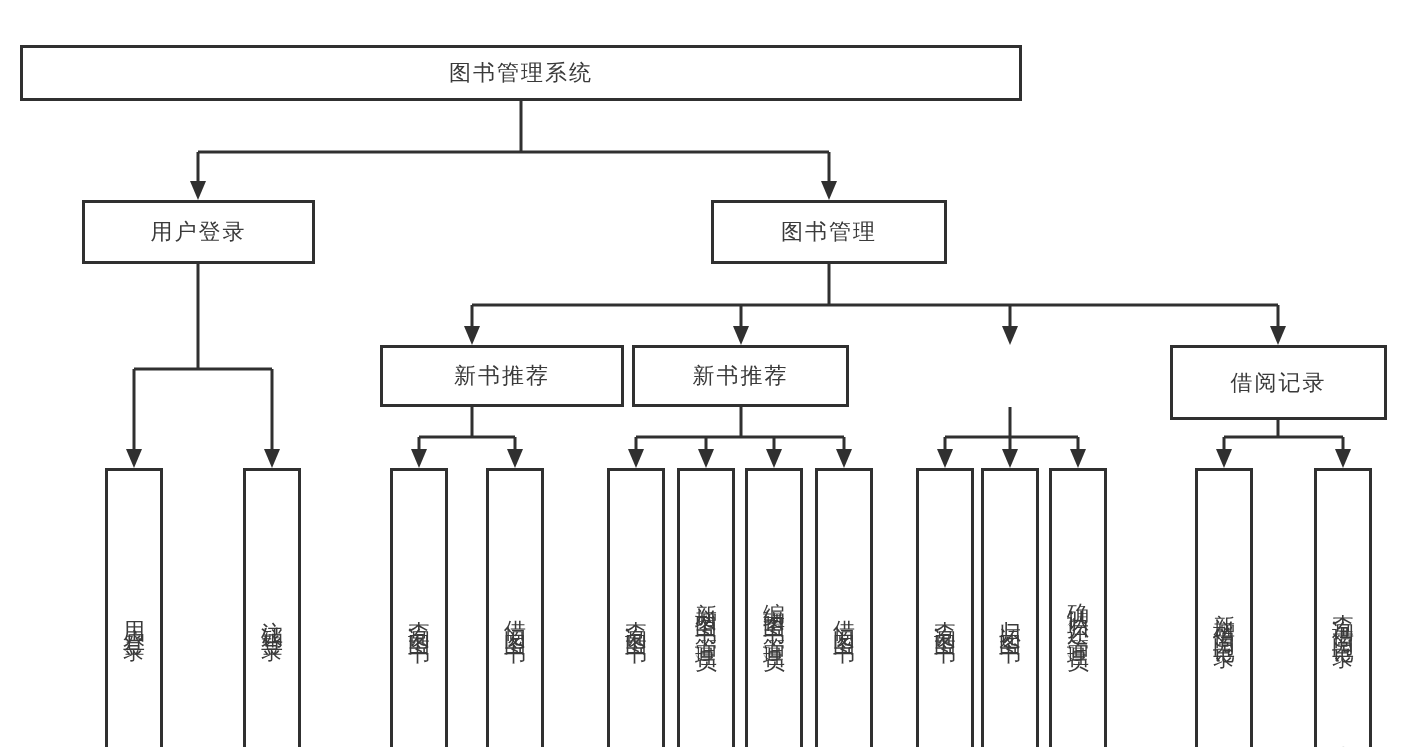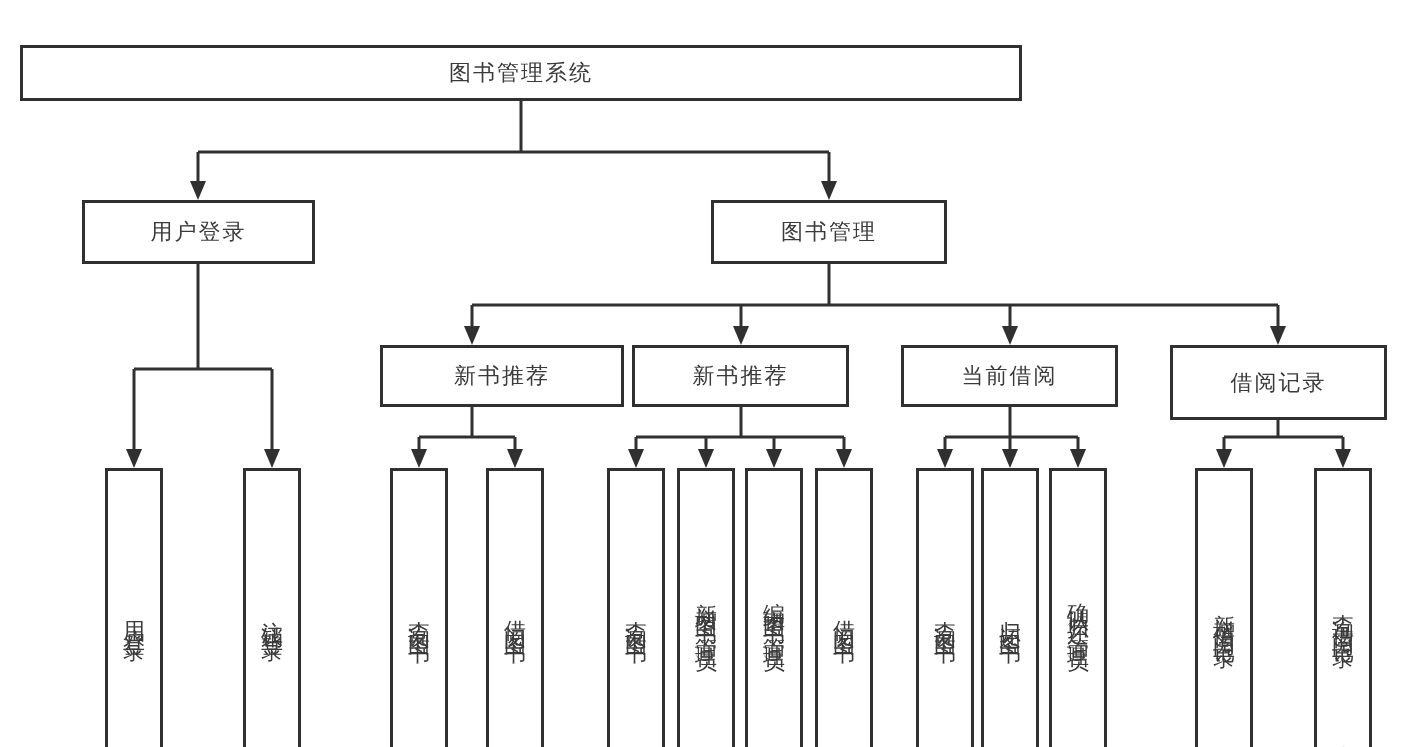--- a/index.html
+++ b/index.html
@@ -99,21 +99,20 @@
     <polygon points="1335,417 1351,417 1343,436"></polygon>
   </svg>
 
   <div class="hbox n-root">图书管理系统</div>
 
   <div class="hbox n-ulog">用户登录</div>
   <div class="hbox n-bmgt">图书管理</div>
 
   <div class="hbox n-nrec">新书推荐</div>
   <div class="hbox n-bbor">新书推荐</div>
-  <div class="hbox n-cbor">当前借阅</div>
   <div class="hbox n-brec">借阅记录</div>
 
   <div class="vbox c1">
     <span>用户登录</span>
   </div>
   <div class="vbox c2">
     <span>注销登录</span>
   </div>
 
   <div class="vbox c3">

